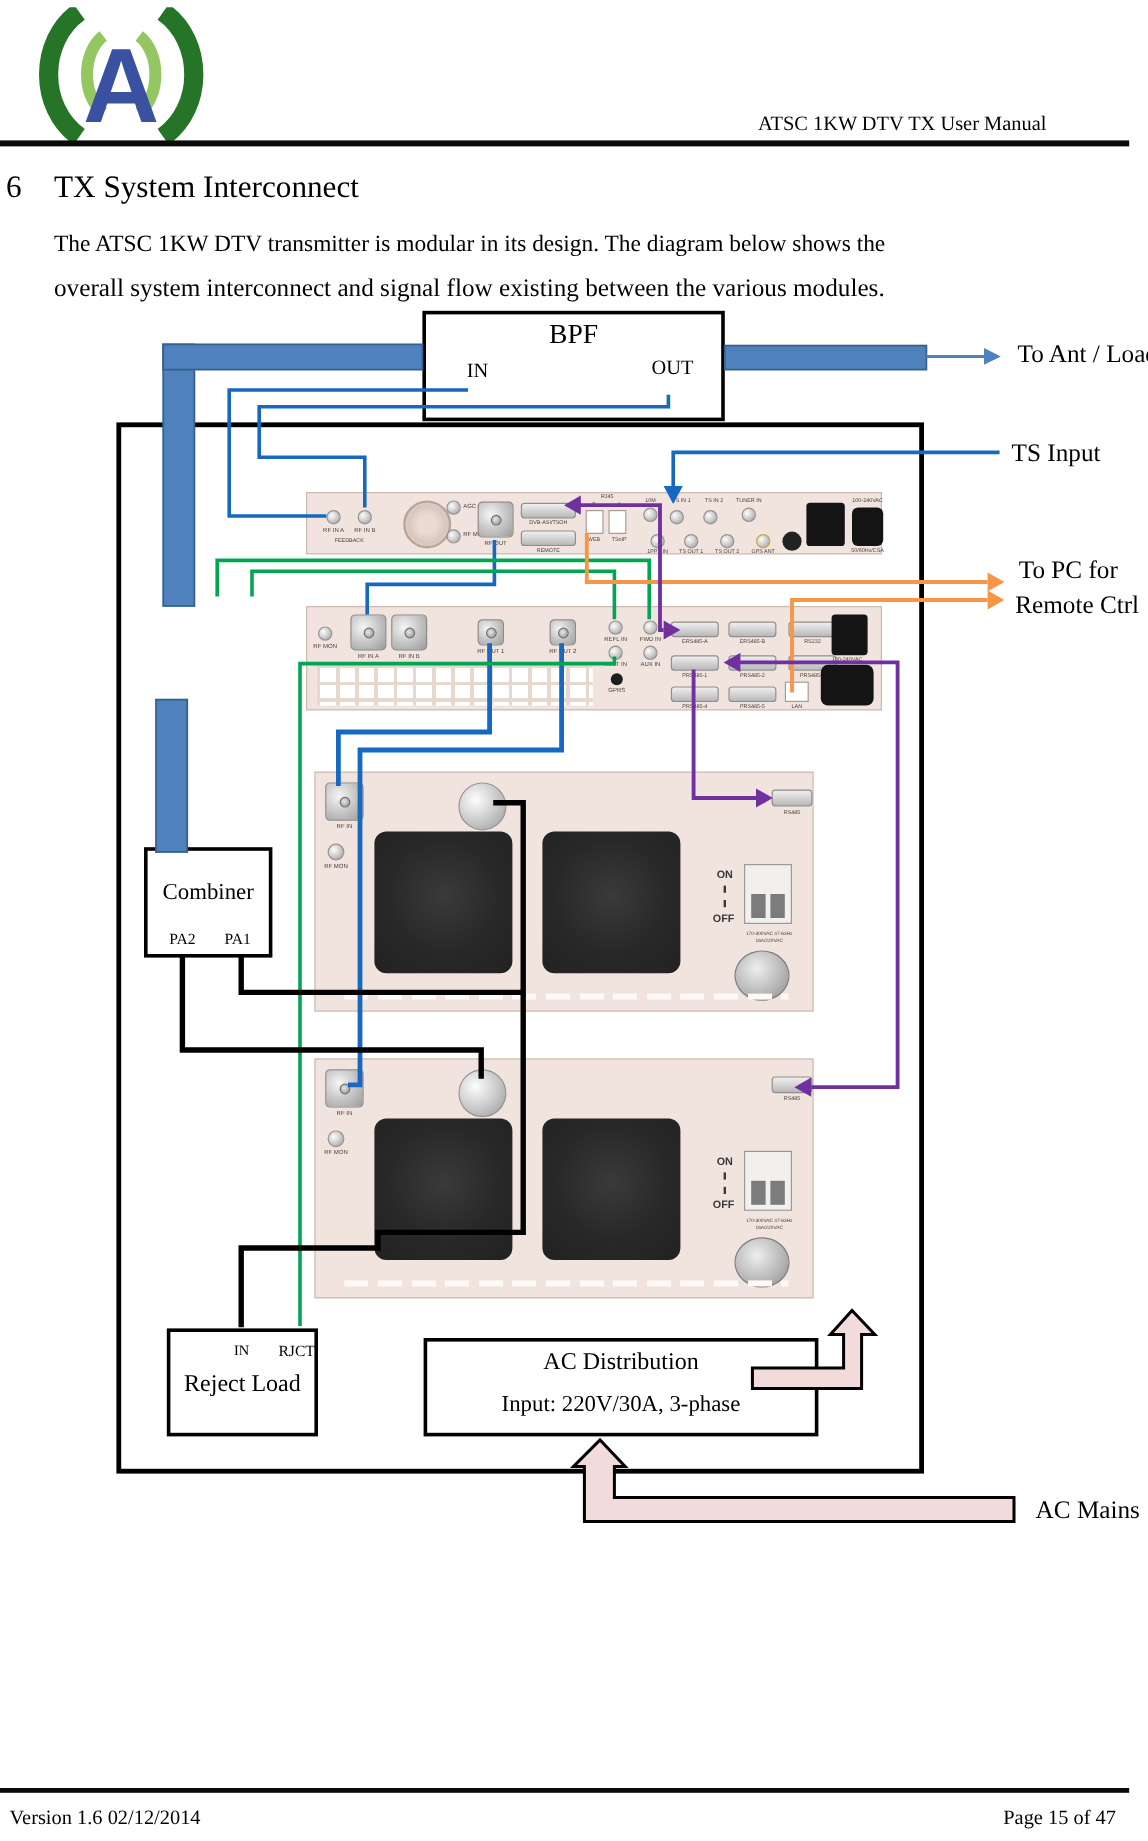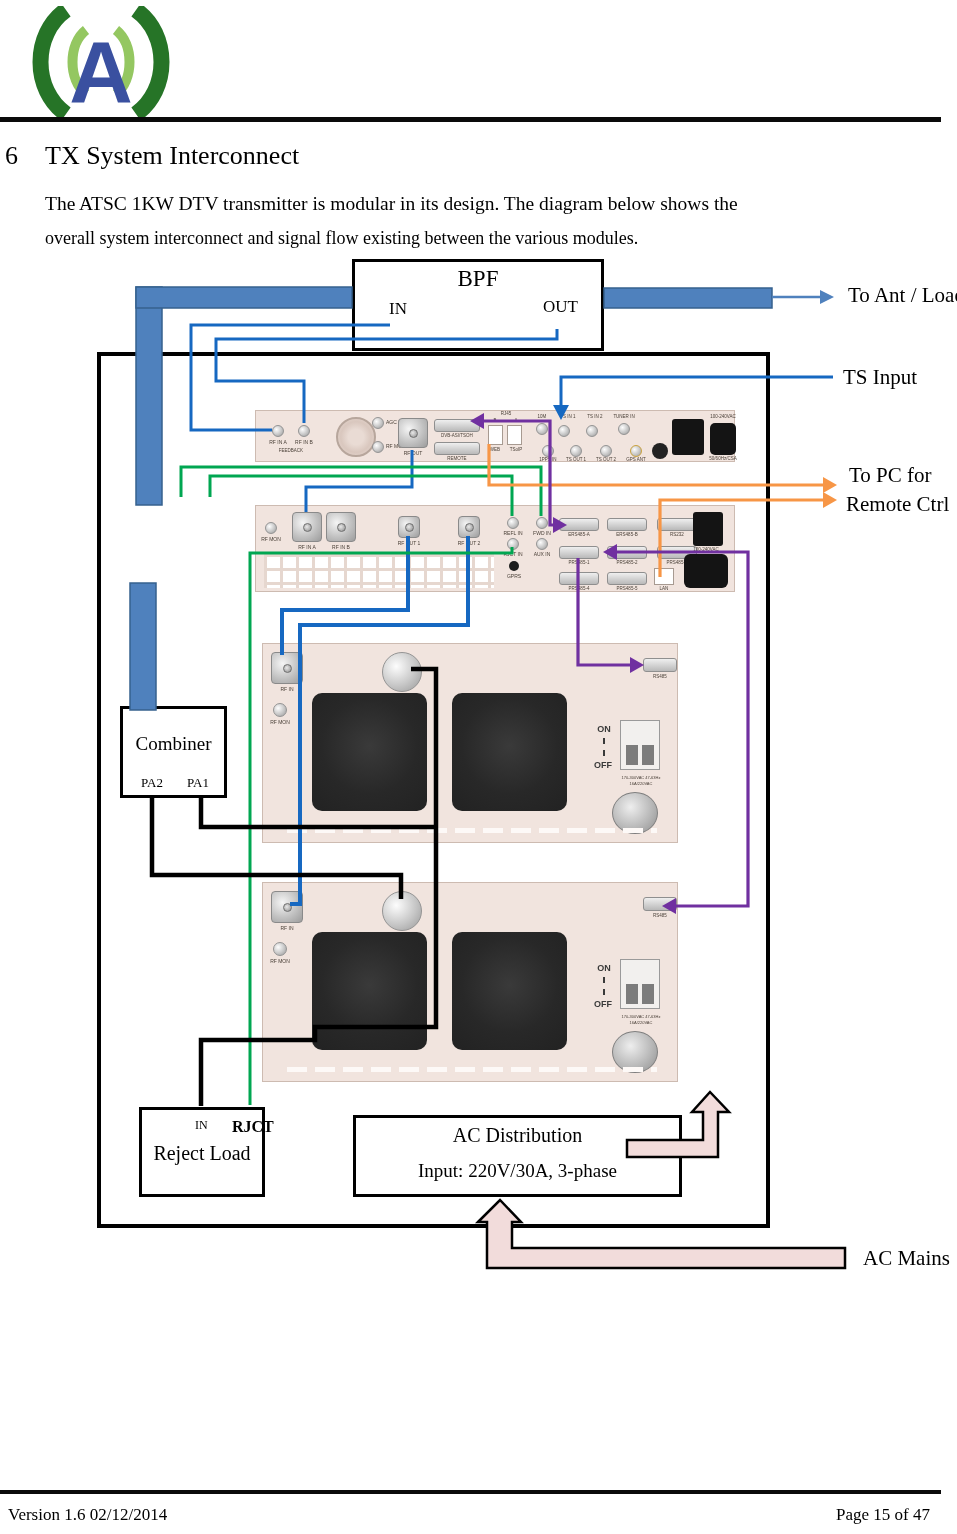--- a/index.html
+++ b/index.html
@@ -43,45 +43,46 @@
 
 <div id="page">
 
   <svg class="abs" style="left:20px;top:6px;" width="160" height="112" viewBox="0 0 160 112">
     <path d="M 46,4 C 12,28 12,84 46,108" fill="none" stroke="#267427" stroke-width="16"></path>
     <path d="M 66,24 C 48,38 48,74 66,88" fill="none" stroke="#94c761" stroke-width="10"></path>
     <path d="M 96,24 C 114,38 114,74 96,88" fill="none" stroke="#94c761" stroke-width="10"></path>
     <path d="M 116,4 C 150,28 150,84 116,108" fill="none" stroke="#267427" stroke-width="16"></path>
     <text x="81" y="96" text-anchor="middle" font-size="88" font-weight="bold" fill="#3a50a0">A</text>
   </svg>
+  <div class="abs serif nowrap" style="left:500px;top:93px;width:372px;text-align:right;font-size:17px;">ATSC 1KW DTV TX User Manual</div>
   <div class="abs" style="left:0;top:117px;width:941px;height:5px;background:#0a0a0a;"></div>
 
   <div class="abs serif" style="left:5px;top:141px;font-size:26px;">6</div>
   <div class="abs serif" style="left:45px;top:141px;font-size:26px;">TX System Interconnect</div>
   <div class="abs serif nowrap" style="left:45px;top:193px;font-size:19.5px;">The ATSC 1KW DTV transmitter is modular in its design. The diagram below shows the</div>
-  <div class="abs serif nowrap" style="left:45px;top:228px;font-size:18px;">overall system interconnect and signal flow existing between the various modules.</div>
+  <div class="abs serif nowrap" style="left:45px;top:228px;font-size:21px;">overall system interconnect and signal flow existing between the various modules.</div>
 
   <div class="box" style="left:97px;top:352px;width:673px;height:876px;border-width:4px;background:transparent;"></div>
 
   <div class="box" style="left:352px;top:259px;width:252px;height:92px;">
     <div class="abs serif" style="left:0;top:4px;width:100%;text-align:center;font-size:23px;">BPF</div>
     <div class="abs serif" style="left:34px;top:37px;font-size:17px;">IN</div>
     <div class="abs serif" style="left:188px;top:35px;font-size:17px;">OUT</div>
   </div>
 
 
   <div class="box" style="left:120px;top:706px;width:107px;height:92px;">
     <div class="abs serif" style="left:0;top:24px;width:100%;text-align:center;font-size:19px;">Combiner</div>
     <div class="abs serif" style="left:18px;top:66px;font-size:13px;">PA2</div>
     <div class="abs serif" style="left:64px;top:66px;font-size:13px;">PA1</div>
   </div>
 
   <div class="box" style="left:139px;top:1107px;width:126px;height:90px;">
     <div class="abs serif" style="left:53px;top:8px;font-size:12px;">IN</div>
-    <div class="abs serif" style="left:90px;top:8px;font-size:16px;font-weight:bold;">RJCT</div>
+    <div class="abs serif" style="left:90px;top:8px;font-size:13px;">RJCT</div>
     <div class="abs serif" style="left:0;top:32px;width:100%;text-align:center;font-size:20px;">Reject Load</div>
   </div>
 
   <div class="box" style="left:353px;top:1115px;width:329px;height:82px;">
     <div class="abs serif" style="left:0;top:6px;width:100%;text-align:center;font-size:20px;">AC Distribution</div>
     <div class="abs serif" style="left:0;top:42px;width:100%;text-align:center;font-size:19px;">Input: 220V/30A, 3-phase</div>
   </div>
 
   <div class="panel" style="left:255px;top:410px;width:480px;height:52px;">
     <div class="conn" style="left:16px;top:14px;width:12px;height:12px;"></div>

